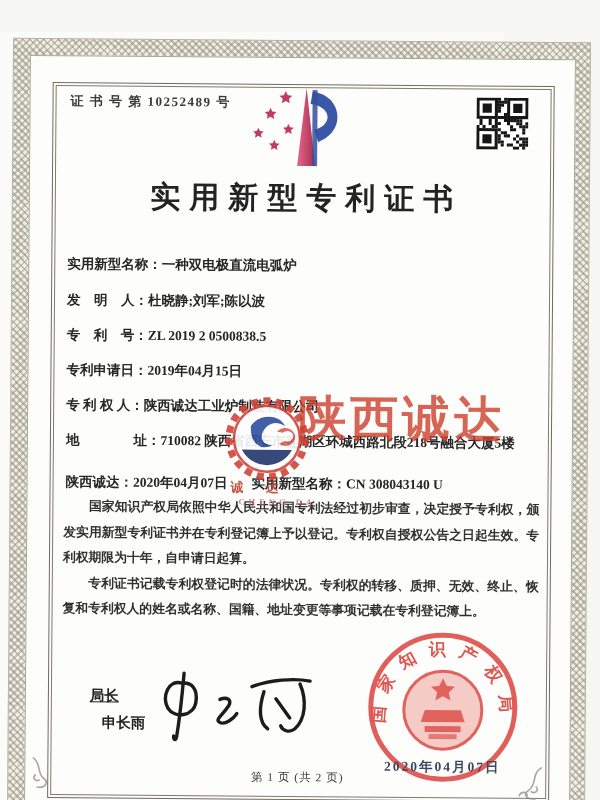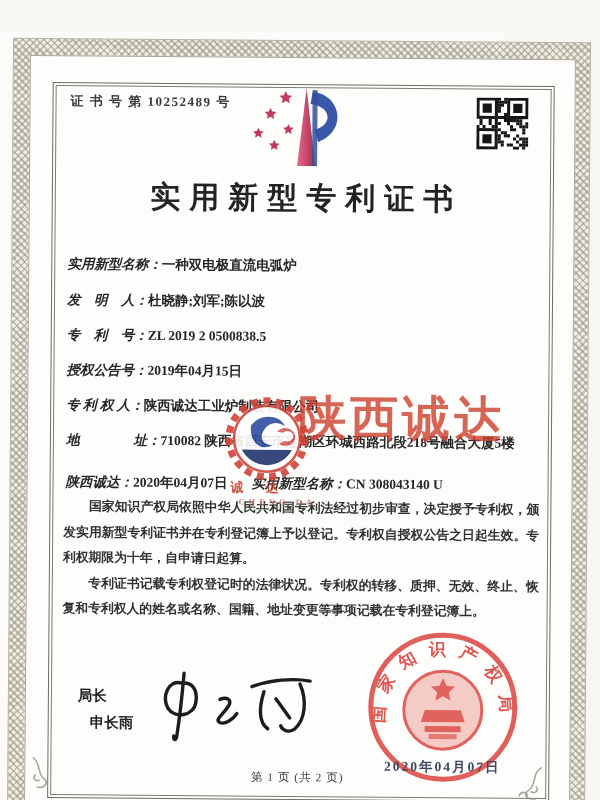--- a/index.html
+++ b/index.html
@@ -33,31 +33,31 @@
   .logo{position:absolute;left:212px;top:26px;z-index:2;}
   .qr{position:absolute;left:446px;top:38px;z-index:2;}
 
   .title{position:absolute;left:0;top:120px;width:100%;text-align:center;
          font-size:30px;font-weight:700;color:#232323;letter-spacing:9px;
          text-indent:9px;z-index:2;}
 
   .fields{z-index:2;}
   .frow{position:absolute;left:38px;font-size:13.5px;font-weight:700;color:#262626;
         line-height:20px;z-index:2;}
-  .flabel{display:inline-block;vertical-align:top;white-space:pre;font-style:italic;}
+  .flabel{display:inline-block;vertical-align:top;white-space:pre;}
   .fvalue{display:inline-block;vertical-align:top;max-width:402px;}
   .gpair2{margin-left:24px;}
 
   .body-text{position:absolute;left:36px;top:438px;width:476px;z-index:2;}
   .body-text p{margin:0;font-size:12.8px;line-height:25.5px;color:#30302e;
                text-align:justify;text-indent:2em;font-weight:600;}
 
-  .sig-title{position:absolute;left:52px;top:630px;font-size:14.5px;font-weight:700;
-             color:#222;z-index:2;}
-  .sig-name{position:absolute;left:64px;top:657px;font-size:14.5px;font-weight:700;
+  .sig-title{position:absolute;left:64px;top:630px;font-size:14.5px;font-weight:700;
+             color:#222;z-index:2;text-decoration:underline;}
+  .sig-name{position:absolute;left:76px;top:657px;font-size:14.5px;font-weight:700;
             color:#222;z-index:2;}
   .sig-hand{position:absolute;left:122px;top:612px;z-index:2;}
 
   .seal{position:absolute;left:337px;top:571px;z-index:4;opacity:.93;}
 
   .page-num{position:absolute;left:0;top:712px;width:100%;text-align:center;
             font-size:11.5px;color:#3a3a3a;letter-spacing:1px;z-index:2;}
   .foot-note{position:absolute;left:0;top:746px;width:100%;text-align:center;
              font-size:11.5px;font-weight:700;color:#3c3c3c;letter-spacing:2px;z-index:3;}
 
@@ -198,21 +198,21 @@
         <div class="frow" style="top:198px">
           <span class="flabel">实用新型名称：</span><span class="fvalue">一种双电极直流电弧炉</span>
         </div>
         <div class="frow" style="top:234px">
           <span class="flabel">发　明　人：</span><span class="fvalue">杜晓静;刘军;陈以波</span>
         </div>
         <div class="frow" style="top:269px">
           <span class="flabel">专　利　号：</span><span class="fvalue">ZL 2019 2 0500838.5</span>
         </div>
         <div class="frow" style="top:304px">
-          <span class="flabel">授权公告号：</span><span class="fvalue">2019年04月15日</span>
+          <span class="flabel">专利申请日：</span><span class="fvalue">2019年04月15日</span>
         </div>
         <div class="frow" style="top:339px">
           <span class="flabel">专 利 权 人：</span><span class="fvalue">陕西诚达工业炉制造有限公司</span>
         </div>
         <div class="frow" style="top:374px">
           <span class="flabel">地　　　　址：</span><span class="fvalue">710082 陕西省西安市莲湖区环城西路北段218号融合大厦5楼</span>
         </div>
         <div class="frow" style="top:416px">
           <span><span class="flabel">陕西诚达：</span><span class="fvalue">2020年04月07日</span></span><span class="gpair2"><span class="flabel">实用新型名称：</span><span class="fvalue">CN 308043140 U</span></span>
         </div>

